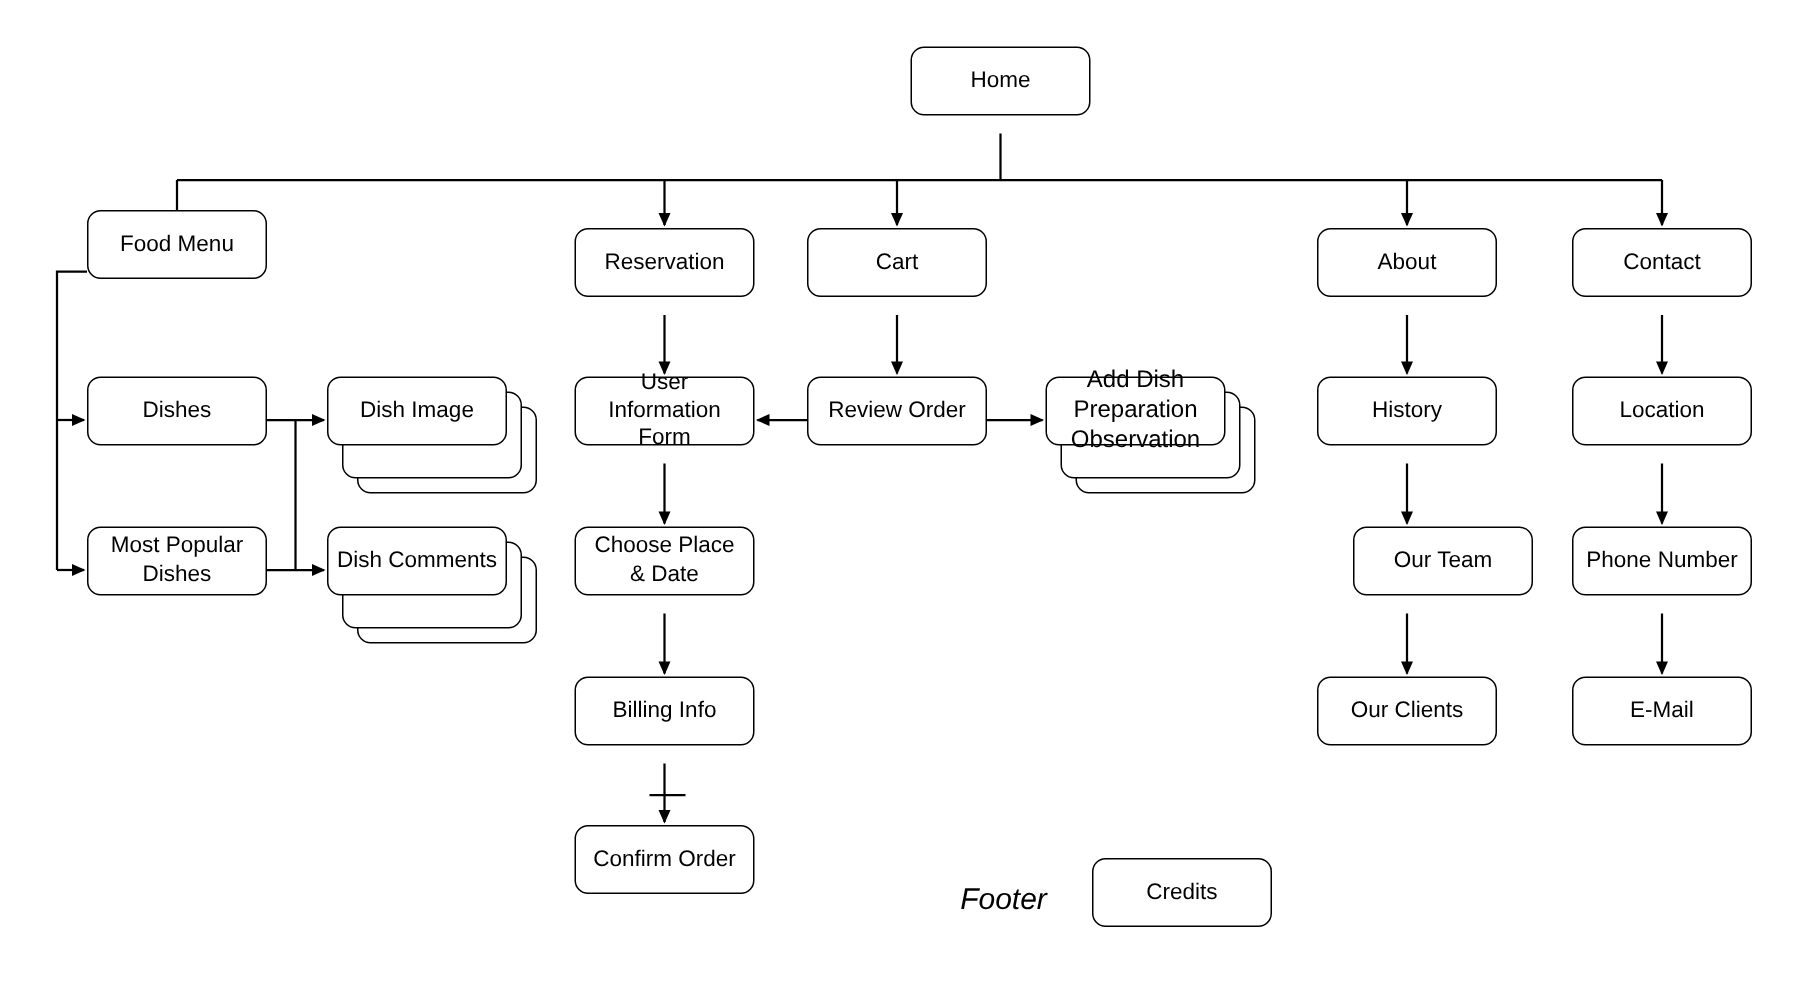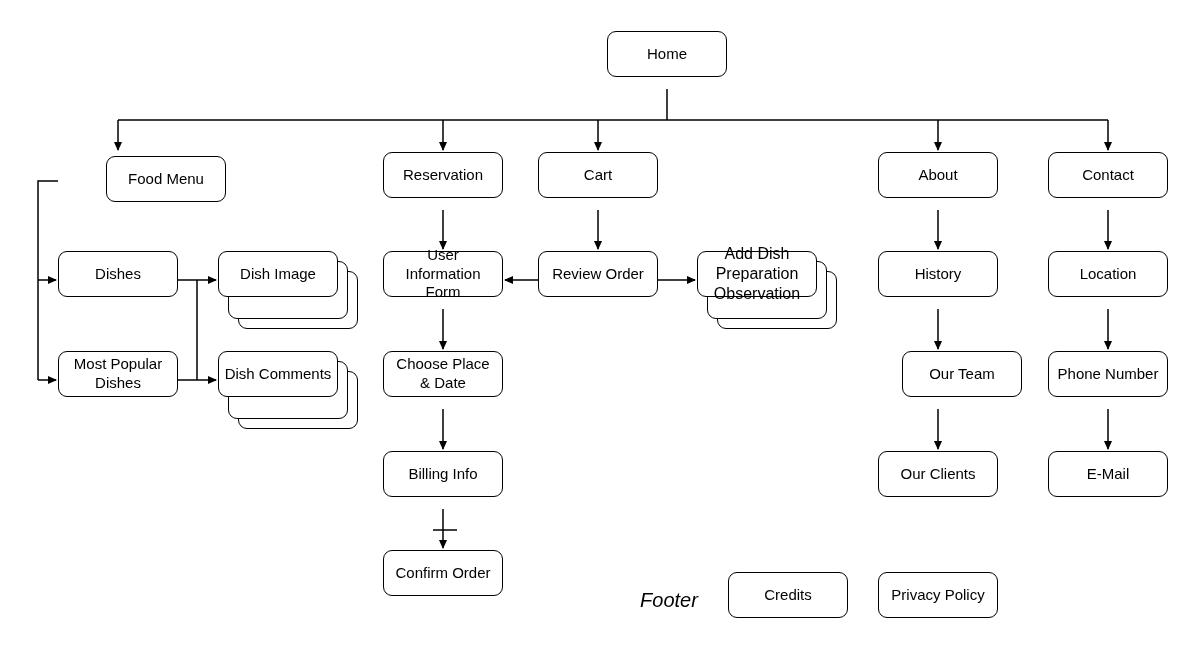--- a/index.html
+++ b/index.html
@@ -20,21 +20,21 @@
   }
   .layer{
     position:absolute;box-sizing:border-box;width:120px;height:58px;
     background:#ffffff;border:1.5px solid #000000;border-radius:9px;z-index:1;
   }
   .l1{left:10px;top:10px;}
   .l2{left:20px;top:20px;z-index:0;}
   .small .bx{font-size:16px;}
   
   #n-home{left:607px;top:31px;}
-  #n-food-menu{left:58px;top:156px;margin-left:48px;}
+  #n-food-menu{left:58px;top:140px;}
   #n-reservation{left:383px;top:152px;}
   #n-cart{left:538px;top:152px;}
   #n-about{left:878px;top:152px;}
   #n-contact{left:1048px;top:152px;}
   #n-dishes{left:58px;top:251px;}
   #n-dish-image{left:218px;top:251px;}
   #n-most-popular-dishes{left:58px;top:351px;}
   #n-dish-comments{left:218px;top:351px;}
   #n-user-information-form{left:383px;top:251px;}
   #n-review-order{left:538px;top:251px;}
@@ -185,17 +185,14 @@
     <div class="bx">Phone Number</div>
   </div>
   <div class="node" id="n-email">
     <div class="bx">E-Mail</div>
   </div>
 
   <div class="footer-label">Footer</div>
   <div class="node" id="n-credits">
     <div class="bx">Credits</div>
   </div>
-  <div class="node" id="n-privacy-policy">
-    <div class="bx">Privacy Policy</div>
-  </div>
 
 </div>
 
 </body></html>

